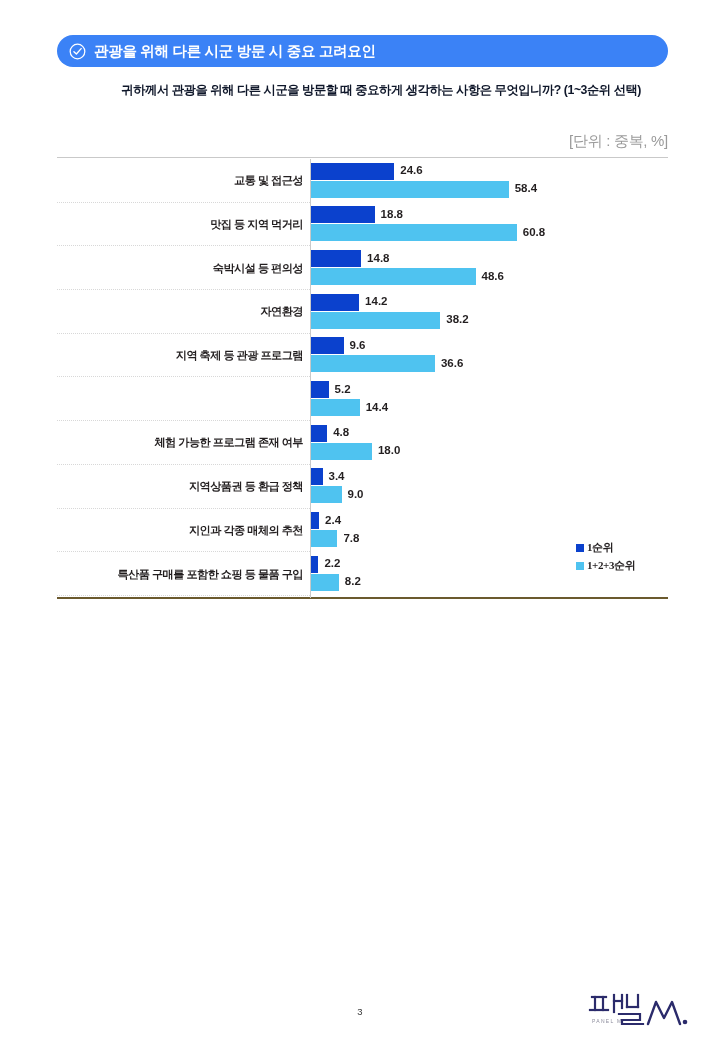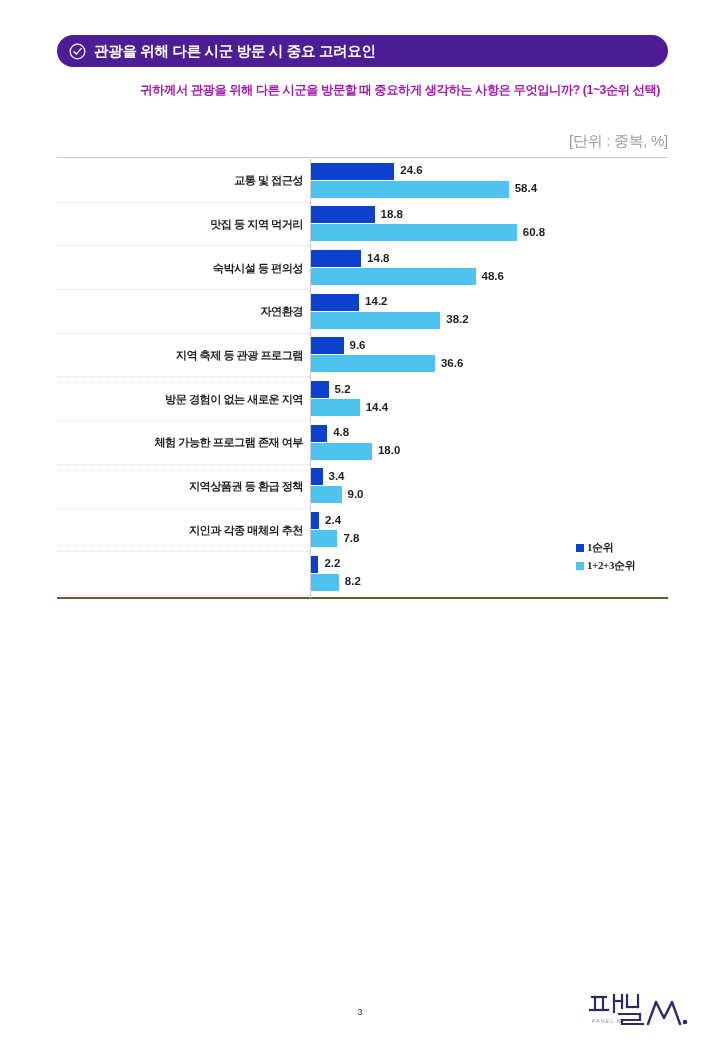--- a/index.html
+++ b/index.html
@@ -16,21 +16,21 @@
     overflow: hidden;
   }
 
   
   .header-pill {
     position: absolute;
     left: 57px;
     top: 35px;
     width: 611px;
     height: 32px;
-    background: #4c1d95;
+    background: #3b82f6;
     border-radius: 16px;
     display: flex;
     align-items: center;
     box-sizing: border-box;
     padding-left: 12px;
   }
   .check-icon {
     width: 17px;
     height: 17px;
     flex: 0 0 auto;
@@ -41,28 +41,28 @@
     color: #ffffff;
     font-size: 14.5px;
     font-weight: bold;
     letter-spacing: -0.3px;
     white-space: nowrap;
   }
 
   
   .subtitle {
     position: absolute;
-    left: 61px;
+    left: 42px;
     top: 82px;
     width: 599px;
     text-align: right;
     font-size: 12.3px;
     font-weight: bold;
     letter-spacing: -0.45px;
-    color: #a21caf;
+    color: #0f172a;
     white-space: nowrap;
   }
 
   
   .unit-note {
     position: absolute;
     right: 52px;
     top: 132px;
     font-size: 15px;
     color: #9a9a9a;
@@ -291,21 +291,20 @@
             <span class="bar-value">9.6</span>
           </div>
           <div class="bar-wrap rank123">
             <div class="bar rank123" style="width: 123.9px; background: rgb(79, 195, 240);"></div>
             <span class="bar-value">36.6</span>
           </div>
         </div>
       </div>
       <div class="row">
         <div class="row-sep"></div>
-        <div class="cat-label">방문 경험이 없는 새로운 지역</div>
         <div class="bars">
           <div class="bar-wrap rank1">
             <div class="bar rank1" style="width: 17.6px; background: rgb(11, 65, 205);"></div>
             <span class="bar-value">5.2</span>
           </div>
           <div class="bar-wrap rank123">
             <div class="bar rank123" style="width: 48.7px; background: rgb(79, 195, 240);"></div>
             <span class="bar-value">14.4</span>
           </div>
         </div>
@@ -347,20 +346,21 @@
             <span class="bar-value">2.4</span>
           </div>
           <div class="bar-wrap rank123">
             <div class="bar rank123" style="width: 26.4px; background: rgb(79, 195, 240);"></div>
             <span class="bar-value">7.8</span>
           </div>
         </div>
       </div>
       <div class="row">
         <div class="row-sep"></div>
+        <div class="cat-label">특산품 구매를 포함한 쇼핑 등 물품 구입</div>
         <div class="bars">
           <div class="bar-wrap rank1">
             <div class="bar rank1" style="width: 7.4px; background: rgb(11, 65, 205);"></div>
             <span class="bar-value">2.2</span>
           </div>
           <div class="bar-wrap rank123">
             <div class="bar rank123" style="width: 27.8px; background: rgb(79, 195, 240);"></div>
             <span class="bar-value">8.2</span>
           </div>
         </div>

